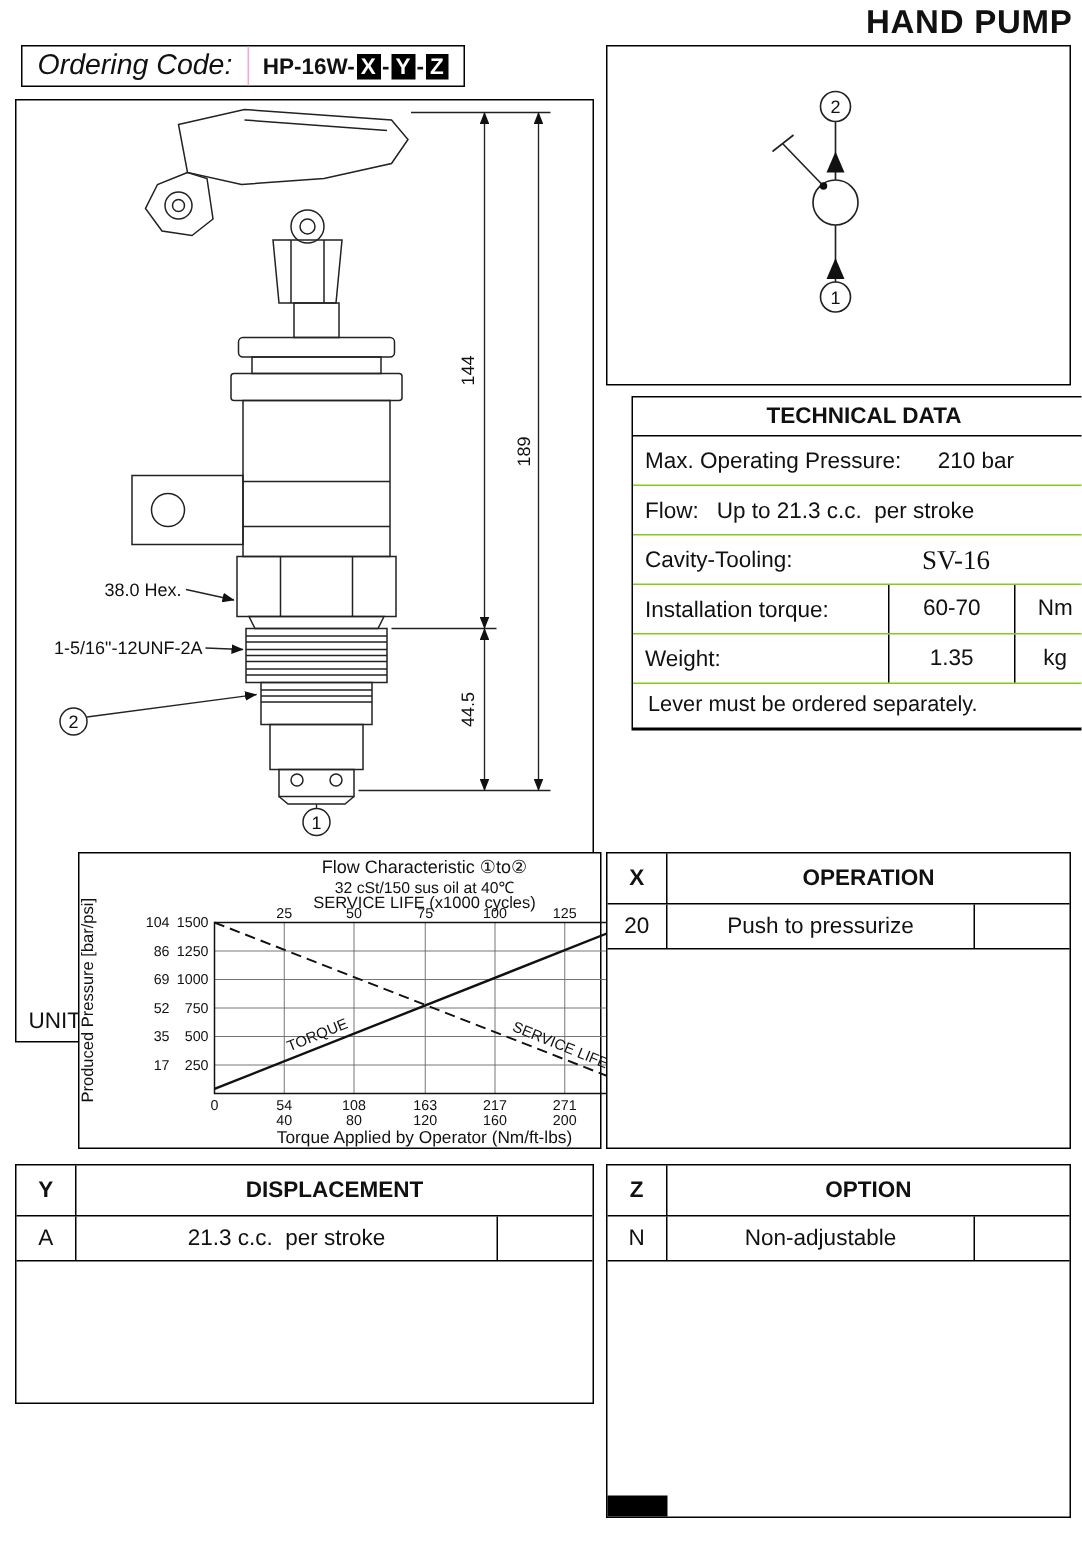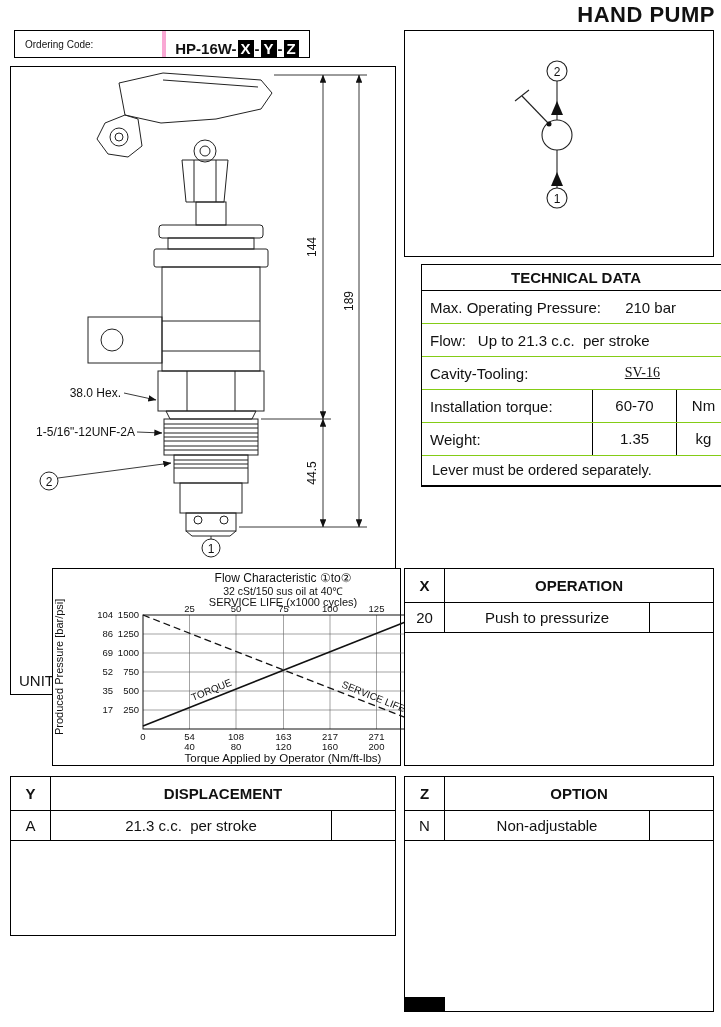--- a/index.html
+++ b/index.html
@@ -10,43 +10,43 @@
     font-family:"Liberation Sans", sans-serif;
   }
   .abs { position:absolute; }
   .box { position:absolute; border:1px solid #000; background:#fff; }
 
   
   #page-title { top:2px; right:6px; font-size:22px; font-weight:bold; letter-spacing:0.5px; }
 
   
   #ordering-box { left:14px; top:30px; width:296px; height:28px; display:flex; align-items:stretch; }
-  #ordering-box .ord-label { width:151px; border-right:4px solid #f9a8d4; display:flex; align-items:center; padding-left:10px; font-size:10px; }
-  #ordering-box .ord-code { flex:1; display:flex; align-items:flex-end; justify-content:center; font-size:15px; font-weight:bold; white-space:pre; }
+  #ordering-box .ord-label { width:151px; border-right:1px solid #f9a8d4; display:flex; align-items:center; padding-left:10px; font-size:19px;font-style:italic; }
+  #ordering-box .ord-code { flex:1; display:flex; align-items:center; justify-content:center; font-size:15px; font-weight:bold; white-space:pre; }
   #ordering-box .inv { background:#000; color:#fff; padding:0 3px; margin:0 1px; }
 
   
   #drawing-box { left:10px; top:66px; width:386px; height:629px; }
   #unit-note { left:8px; bottom:5px; font-size:15px; }
   #schematic-box { left:404px; top:30px; width:310px; height:227px; }
   svg text { font-family:"Liberation Sans", sans-serif; fill:#111; stroke:none; }
   .num { font-size:12px; text-anchor:middle; }
   .dimtxt { font-size:12px; text-anchor:middle; }
   .leadtxt { font-size:12px; text-anchor:end; }
 
   
   #techdata { left:421px; top:264px; width:310px; }
   .td-header { height:26px; line-height:25px; text-align:center; font-weight:bold; font-size:15px; border-bottom:1px solid #000; }
   .td-row { display:flex; align-items:center; height:33px; border-bottom:1px solid #84cc16; font-size:15px; padding-left:8px; }
   .td-label { flex:1; }
   .td-value { white-space:pre; }
   .r-right .td-value { margin-left:auto; margin-right:54px; }
   .r-flow .td-label { flex:none; }
   .r-flow .td-value { margin-left:12px; }
-  .r-serif .td-value { margin-left:auto; margin-right:70px; font-family:"Liberation Serif", serif; font-size:14px;text-decoration:underline; }
+  .r-serif .td-value { margin-left:auto; margin-right:70px; font-family:"Liberation Serif", serif; font-size:18px; }
   .td-mid { width:84px; align-self:stretch; line-height:31px; text-align:center; border-left:1px solid #000; }
   .td-unit { width:54px; align-self:stretch; line-height:31px; text-align:center; border-left:1px solid #000; }
   .td-note { height:30px; line-height:29px; border-bottom:1px solid #000; padding-left:10px; font-size:14.5px; }
   .td-lever { padding:5px 0 5px 5px; font-size:13px; line-height:17px; }
 
   
   #chart-box { left:10px; top:568px; width:349px; height:198px;margin-left:42px; }
   .chart-ylabel { position:absolute; left:0; top:0; height:100%; width:15px;
     writing-mode:vertical-rl; transform:rotate(180deg); text-align:center; font-size:11px; }
   .chart-title { position:absolute; left:80px; width:300px; top:2px; text-align:center; font-size:12px; }

